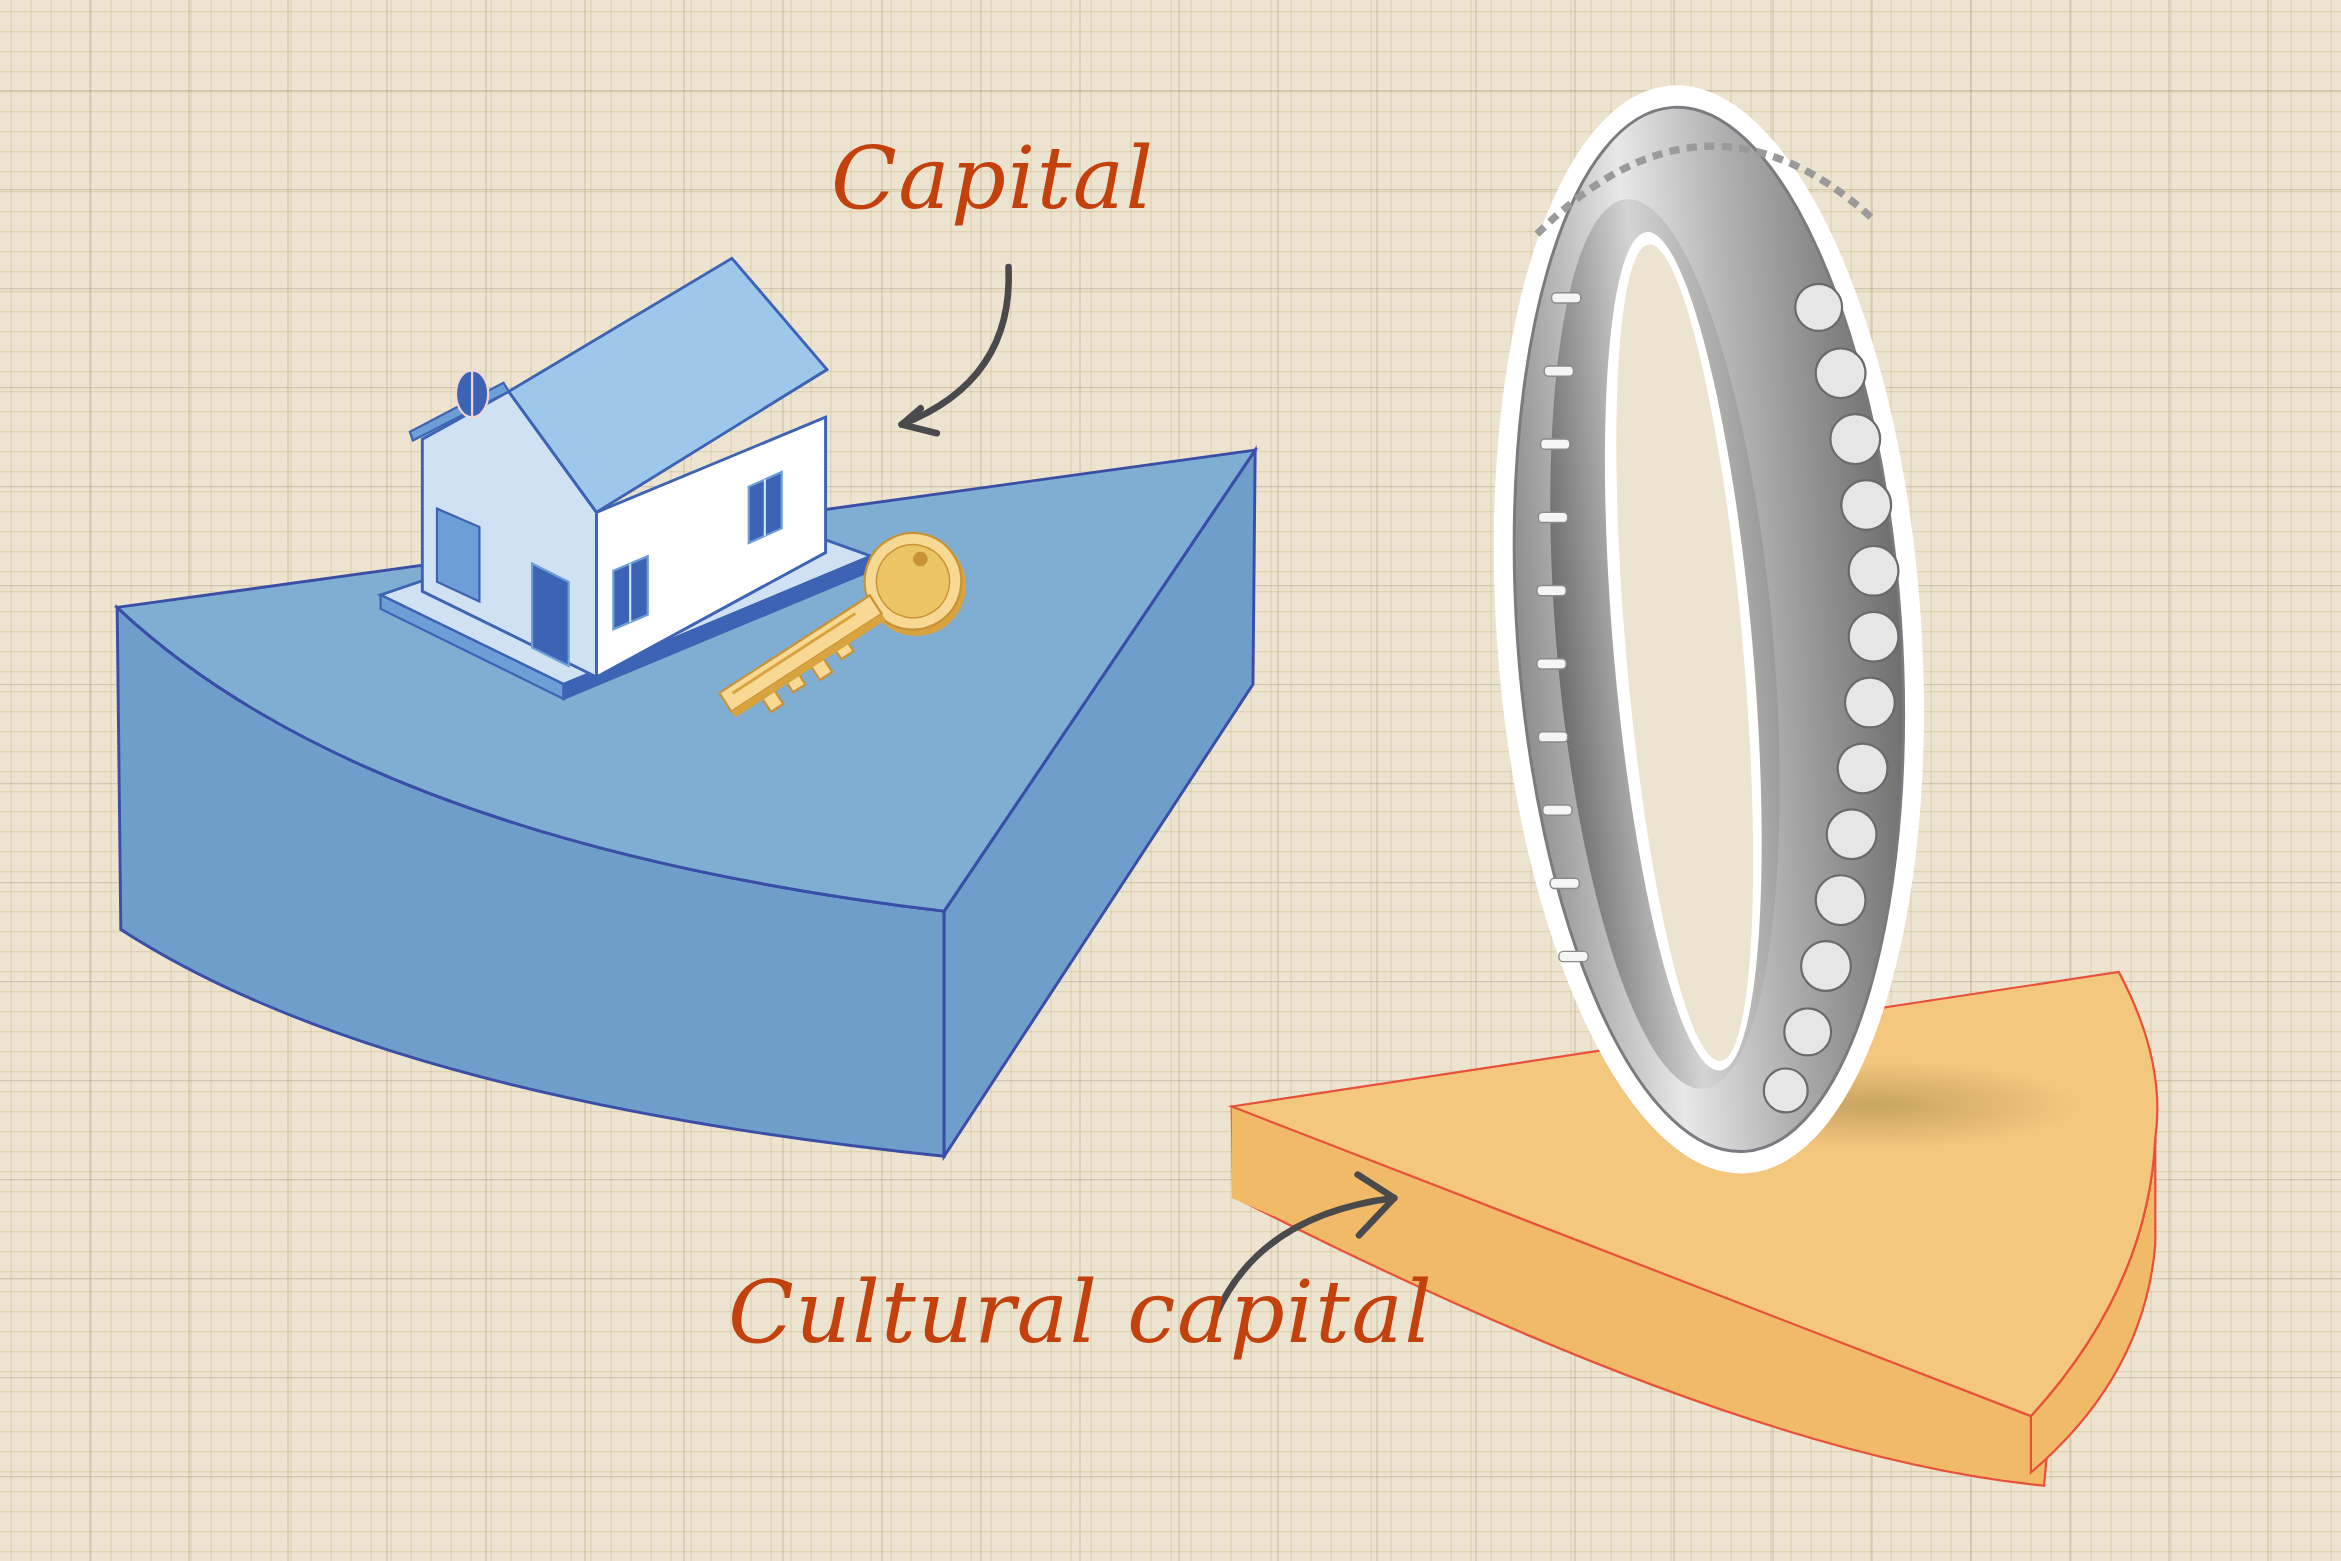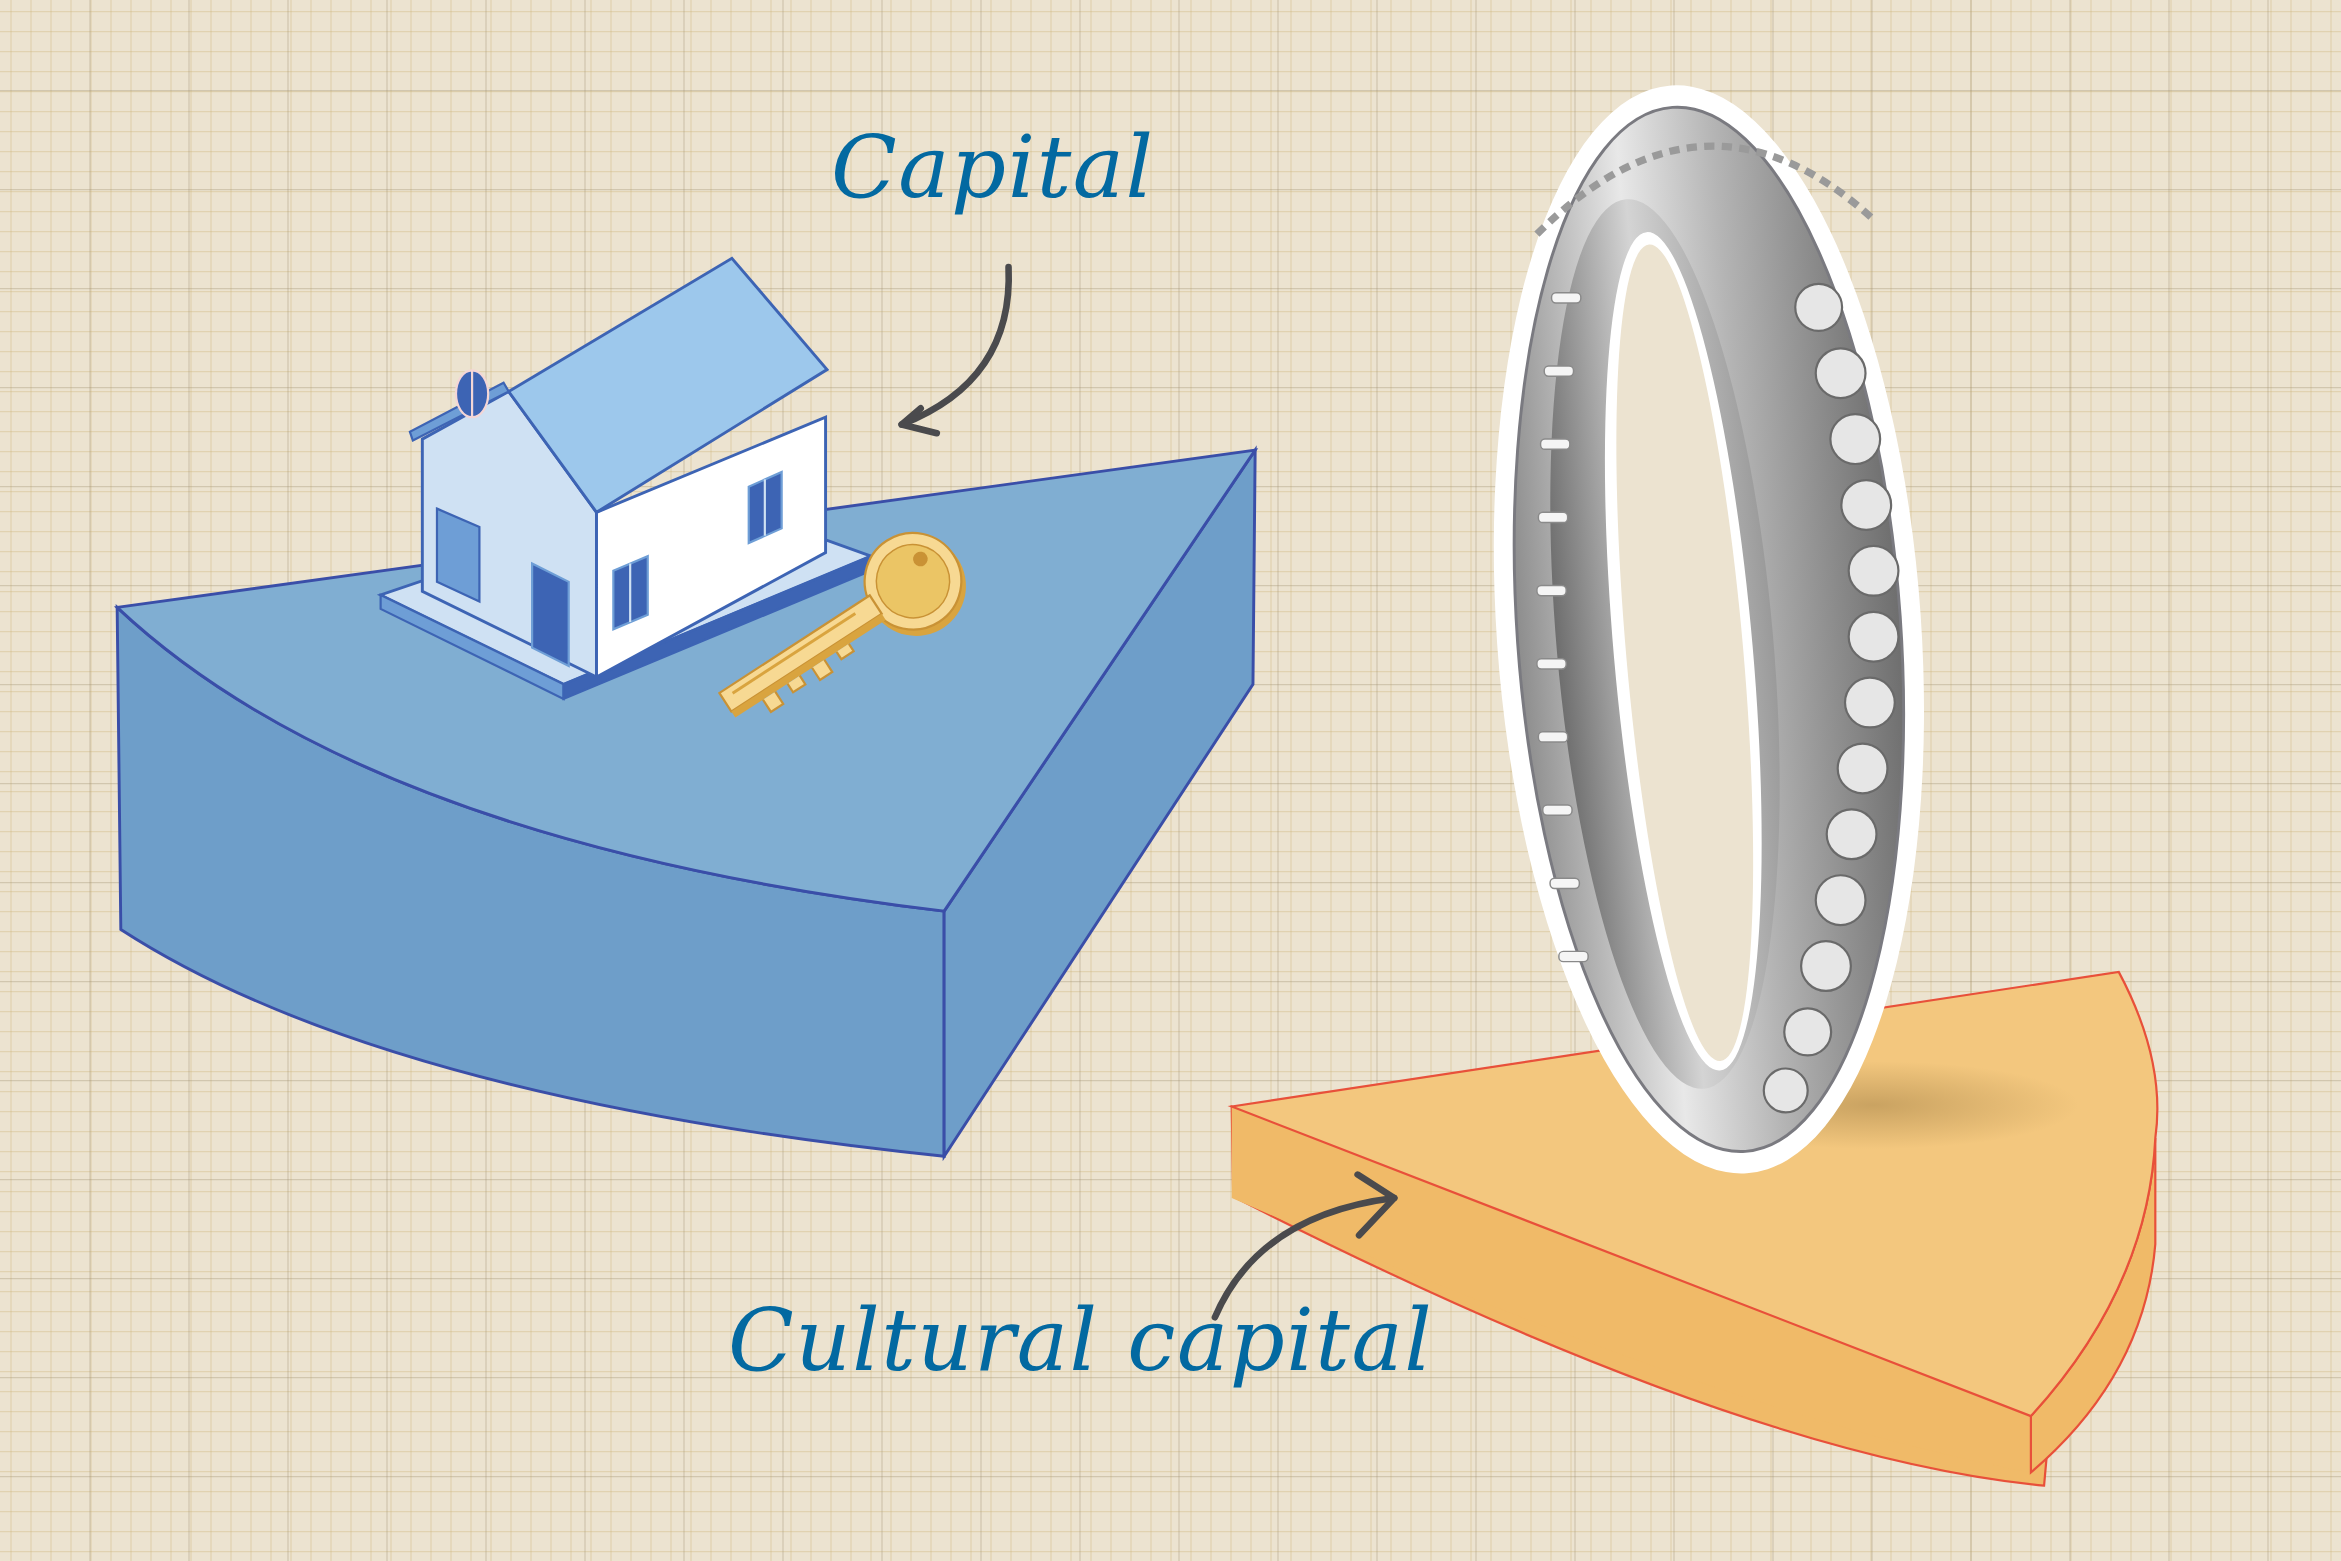--- a/index.html
+++ b/index.html
@@ -12,29 +12,30 @@
       linear-gradient(to right, rgba(205,180,120,0.45) 0.7px, transparent 0.7px),
       linear-gradient(to bottom, rgba(205,180,120,0.45) 0.7px, transparent 0.7px);
     background-size: 99px 99px, 99px 99px, 20px 20px, 20px 20px;
     background-position: -9.5px -8.8px, -9.5px -8.8px, -9.5px -8.8px, -9.5px -8.8px;
     position: relative;
     font-family: "DejaVu Serif", serif;
   }
   .scene { position: absolute; left: 0; top: 0; width: 2342px; height: 1561px; }
   .label {
     position: absolute;
-    color: #0369a1;
+    color: #c2410c;
     font-family: "DejaVu Serif", serif;
     font-style: italic;
     font-weight: 300;
     letter-spacing: 1.5px;
     white-space: nowrap;
+    margin-top: 11px;
   }
   .label-capital { left: 831px; top: 117px; font-size: 86px; }
-  .label-cultural { left: 728px; top: 1290px; font-size: 86px; }
+  .label-cultural { left: 728px; top: 1251px; font-size: 86px; }
 </style>
 </head>
 <body>
 
 <svg class="scene" viewBox="0 0 3200 2133" xmlns="http://www.w3.org/2000/svg">
   <defs>
     <radialGradient id="ringShadow" cx="50%" cy="50%" r="50%">
       <stop offset="0%" stop-color="#a8854a" stop-opacity="0.55"></stop>
       <stop offset="100%" stop-color="#a8854a" stop-opacity="0"></stop>
     </radialGradient>

